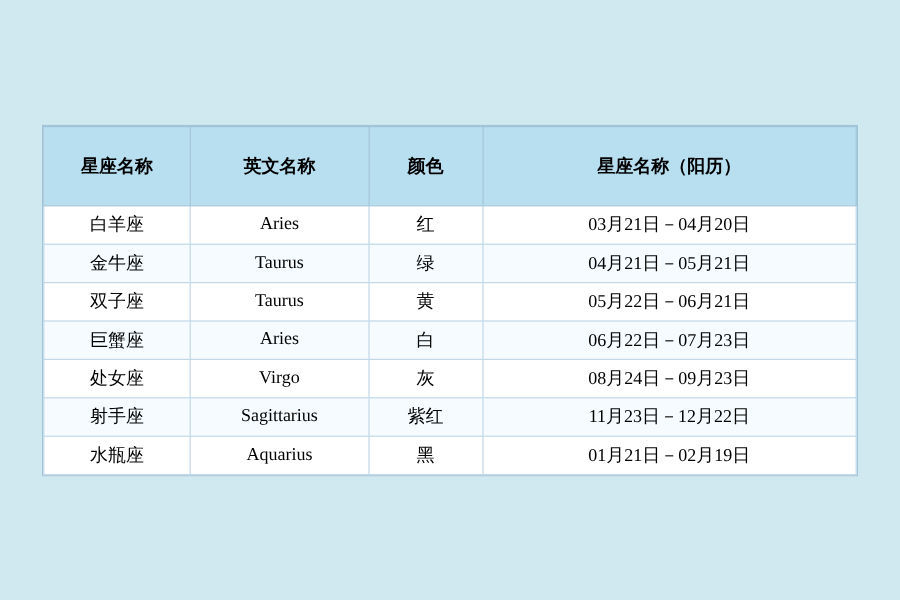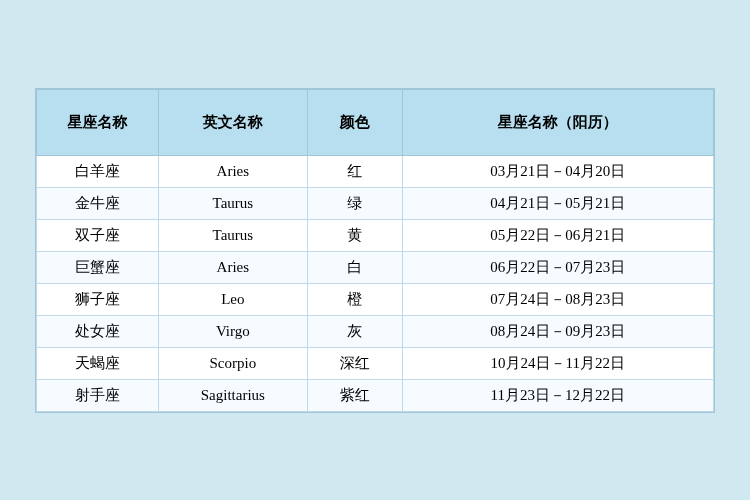--- a/index.html
+++ b/index.html
@@ -85,38 +85,32 @@
           <td>黄</td>
           <td>05月22日－06月21日</td>
         </tr>
         <tr>
           <td>巨蟹座</td>
           <td>Aries</td>
           <td>白</td>
           <td>06月22日－07月23日</td>
         </tr>
         <tr>
-          <td>狮子座</td>
-          <td>Leo</td>
-          <td>橙</td>
-          <td>07月24日－08月23日</td>
-        </tr>
-        <tr>
           <td>处女座</td>
           <td>Virgo</td>
           <td>灰</td>
           <td>08月24日－09月23日</td>
-        </tr>
-        <tr>
-          <td>天蝎座</td>
-          <td>Scorpio</td>
-          <td>深红</td>
-          <td>10月24日－11月22日</td>
         </tr>
         <tr>
           <td>射手座</td>
           <td>Sagittarius</td>
           <td>紫红</td>
           <td>11月23日－12月22日</td>
         </tr>
+        <tr>
+          <td>水瓶座</td>
+          <td>Aquarius</td>
+          <td>黑</td>
+          <td>01月21日－02月19日</td>
+        </tr>
       </tbody>
   </table>
 </div>
 
 </body></html>

